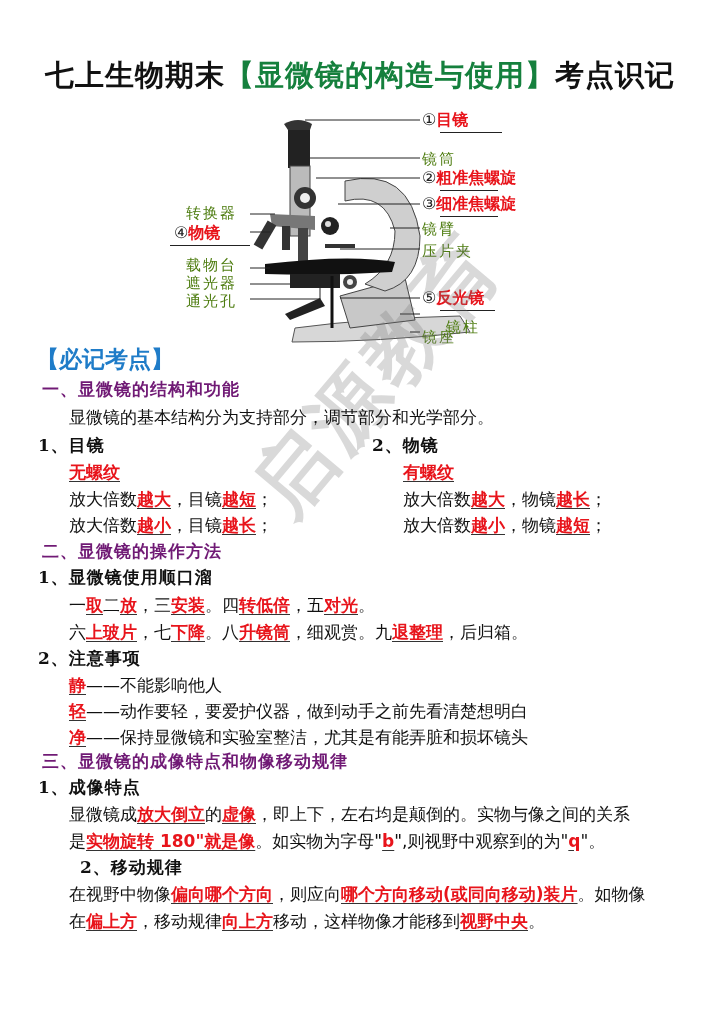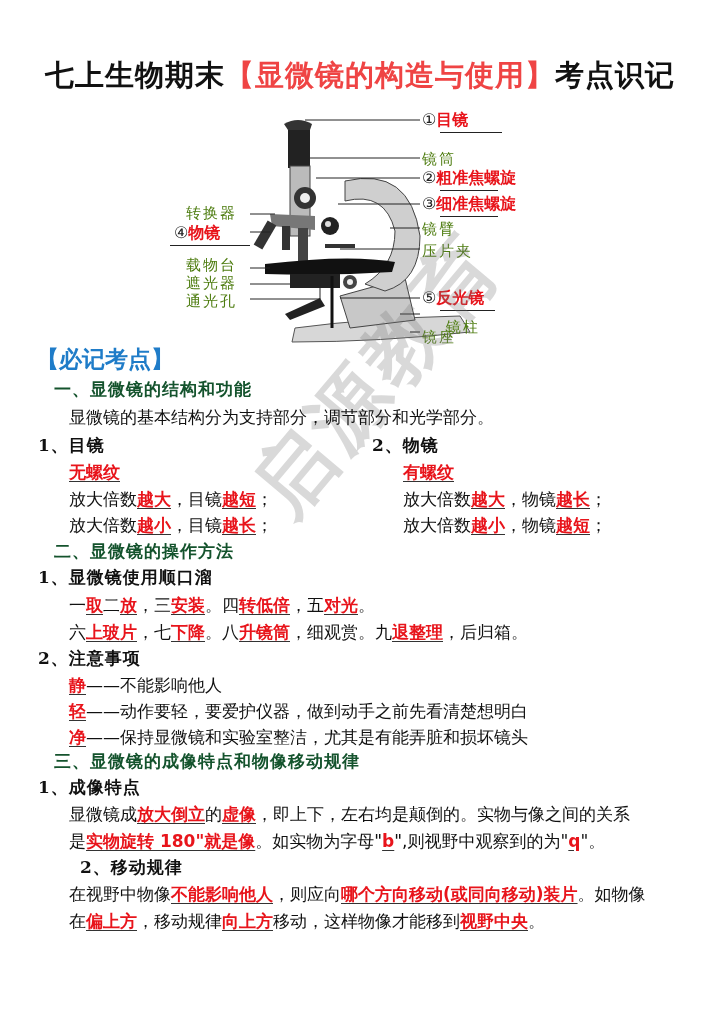--- a/index.html
+++ b/index.html
@@ -1,27 +1,27 @@
 <!DOCTYPE html>
 <html><head>
 <meta charset="utf-8">
 <style>
   html,body{margin:0;padding:0;background:#ffffff;}
   body{width:720px;height:1018px;position:relative;overflow:hidden;
        font-family:"DejaVu Sans","Liberation Sans",sans-serif;color:#111;}
   .title{position:absolute;top:56px;left:0;width:720px;text-align:center;
          font-size:29px;font-weight:bold;letter-spacing:1px;white-space:nowrap;}
-  .title .blue{color:#ef4444;}
+  .title .blue{color:#15803d;}
   .diagram{position:absolute;left:170px;top:106px;width:380px;height:244px;}
   .lbl{position:absolute;font-family:"DejaVu Serif","Liberation Serif",serif;font-size:15px;color:#4d7c0f;white-space:nowrap;letter-spacing:2px;}
   .lbl.red{color:#e8141b;font-weight:bold;font-family:"DejaVu Sans","Liberation Sans",sans-serif;letter-spacing:0;font-size:16px;}
   .lbl .num{color:#222;font-weight:normal;font-family:"DejaVu Serif",serif;}
   .uline{position:absolute;height:1px;background:#222;}
   .section-head{position:absolute;left:36px;font-size:23px;font-weight:bold;color:#1f7cc8;}
-  .h-green{position:absolute;left:54px;font-size:17px;font-weight:bold;color:#14532d;font-family:"DejaVu Serif","Liberation Serif",serif;letter-spacing:1px;}
+  .h-green{position:absolute;left:42px;font-size:17px;font-weight:bold;color:#701a75;font-family:"DejaVu Serif","Liberation Serif",serif;letter-spacing:1px;}
   .h-black{position:absolute;font-size:17px;font-weight:bold;color:#111;font-family:"DejaVu Serif","Liberation Serif",serif;letter-spacing:1px;}
   .line{position:absolute;left:38px;font-size:17px;white-space:nowrap;color:#111;margin-left:31px;}
   .hl{color:#e8141b;font-weight:bold;text-decoration:underline;text-decoration-color:#333;text-underline-offset:3px;}
   .watermark{position:absolute;left:230px;top:470px;font-size:78px;color:rgba(120,120,120,0.28);
              transform:rotate(-50deg);transform-origin:left top;font-weight:bold;white-space:nowrap;letter-spacing:6px;pointer-events:none;}
 </style>
 </head>
 <body>
 
 <div class="title">
@@ -142,17 +142,17 @@
 <div class="h-black" style="left:38px;top:776px;">1、成像特点</div>
 <div class="line" style="top:803px;">
   <span>显微镜成</span><span class="hl">放大倒立</span><span>的</span><span class="hl">虚像</span><span>，即上下，左右均是颠倒的。实物与像之间的关系</span>
 </div>
 <div class="line" style="top:830px;">
   <span>是</span><span class="hl">实物旋转 180"就是像</span><span>。如实物为字母"</span><span class="hl">b</span><span>",则视野中观察到的为"</span><span class="hl">q</span><span>"。</span>
 </div>
 
 <div class="h-black" style="left:38px;top:856px;margin-left:42px;">2、移动规律</div>
 <div class="line" style="top:883px;">
-  <span>在视野中物像</span><span class="hl">不能影响他人</span><span>，则应向</span><span class="hl">哪个方向移动(或同向移动)装片</span><span>。如物像</span>
+  <span>在视野中物像</span><span class="hl">偏向哪个方向</span><span>，则应向</span><span class="hl">哪个方向移动(或同向移动)装片</span><span>。如物像</span>
 </div>
 <div class="line" style="top:910px;">
   <span>在</span><span class="hl">偏上方</span><span>，移动规律</span><span class="hl">向上方</span><span>移动，这样物像才能移到</span><span class="hl">视野中央</span><span>。</span>
 </div>
 
 </body></html>

